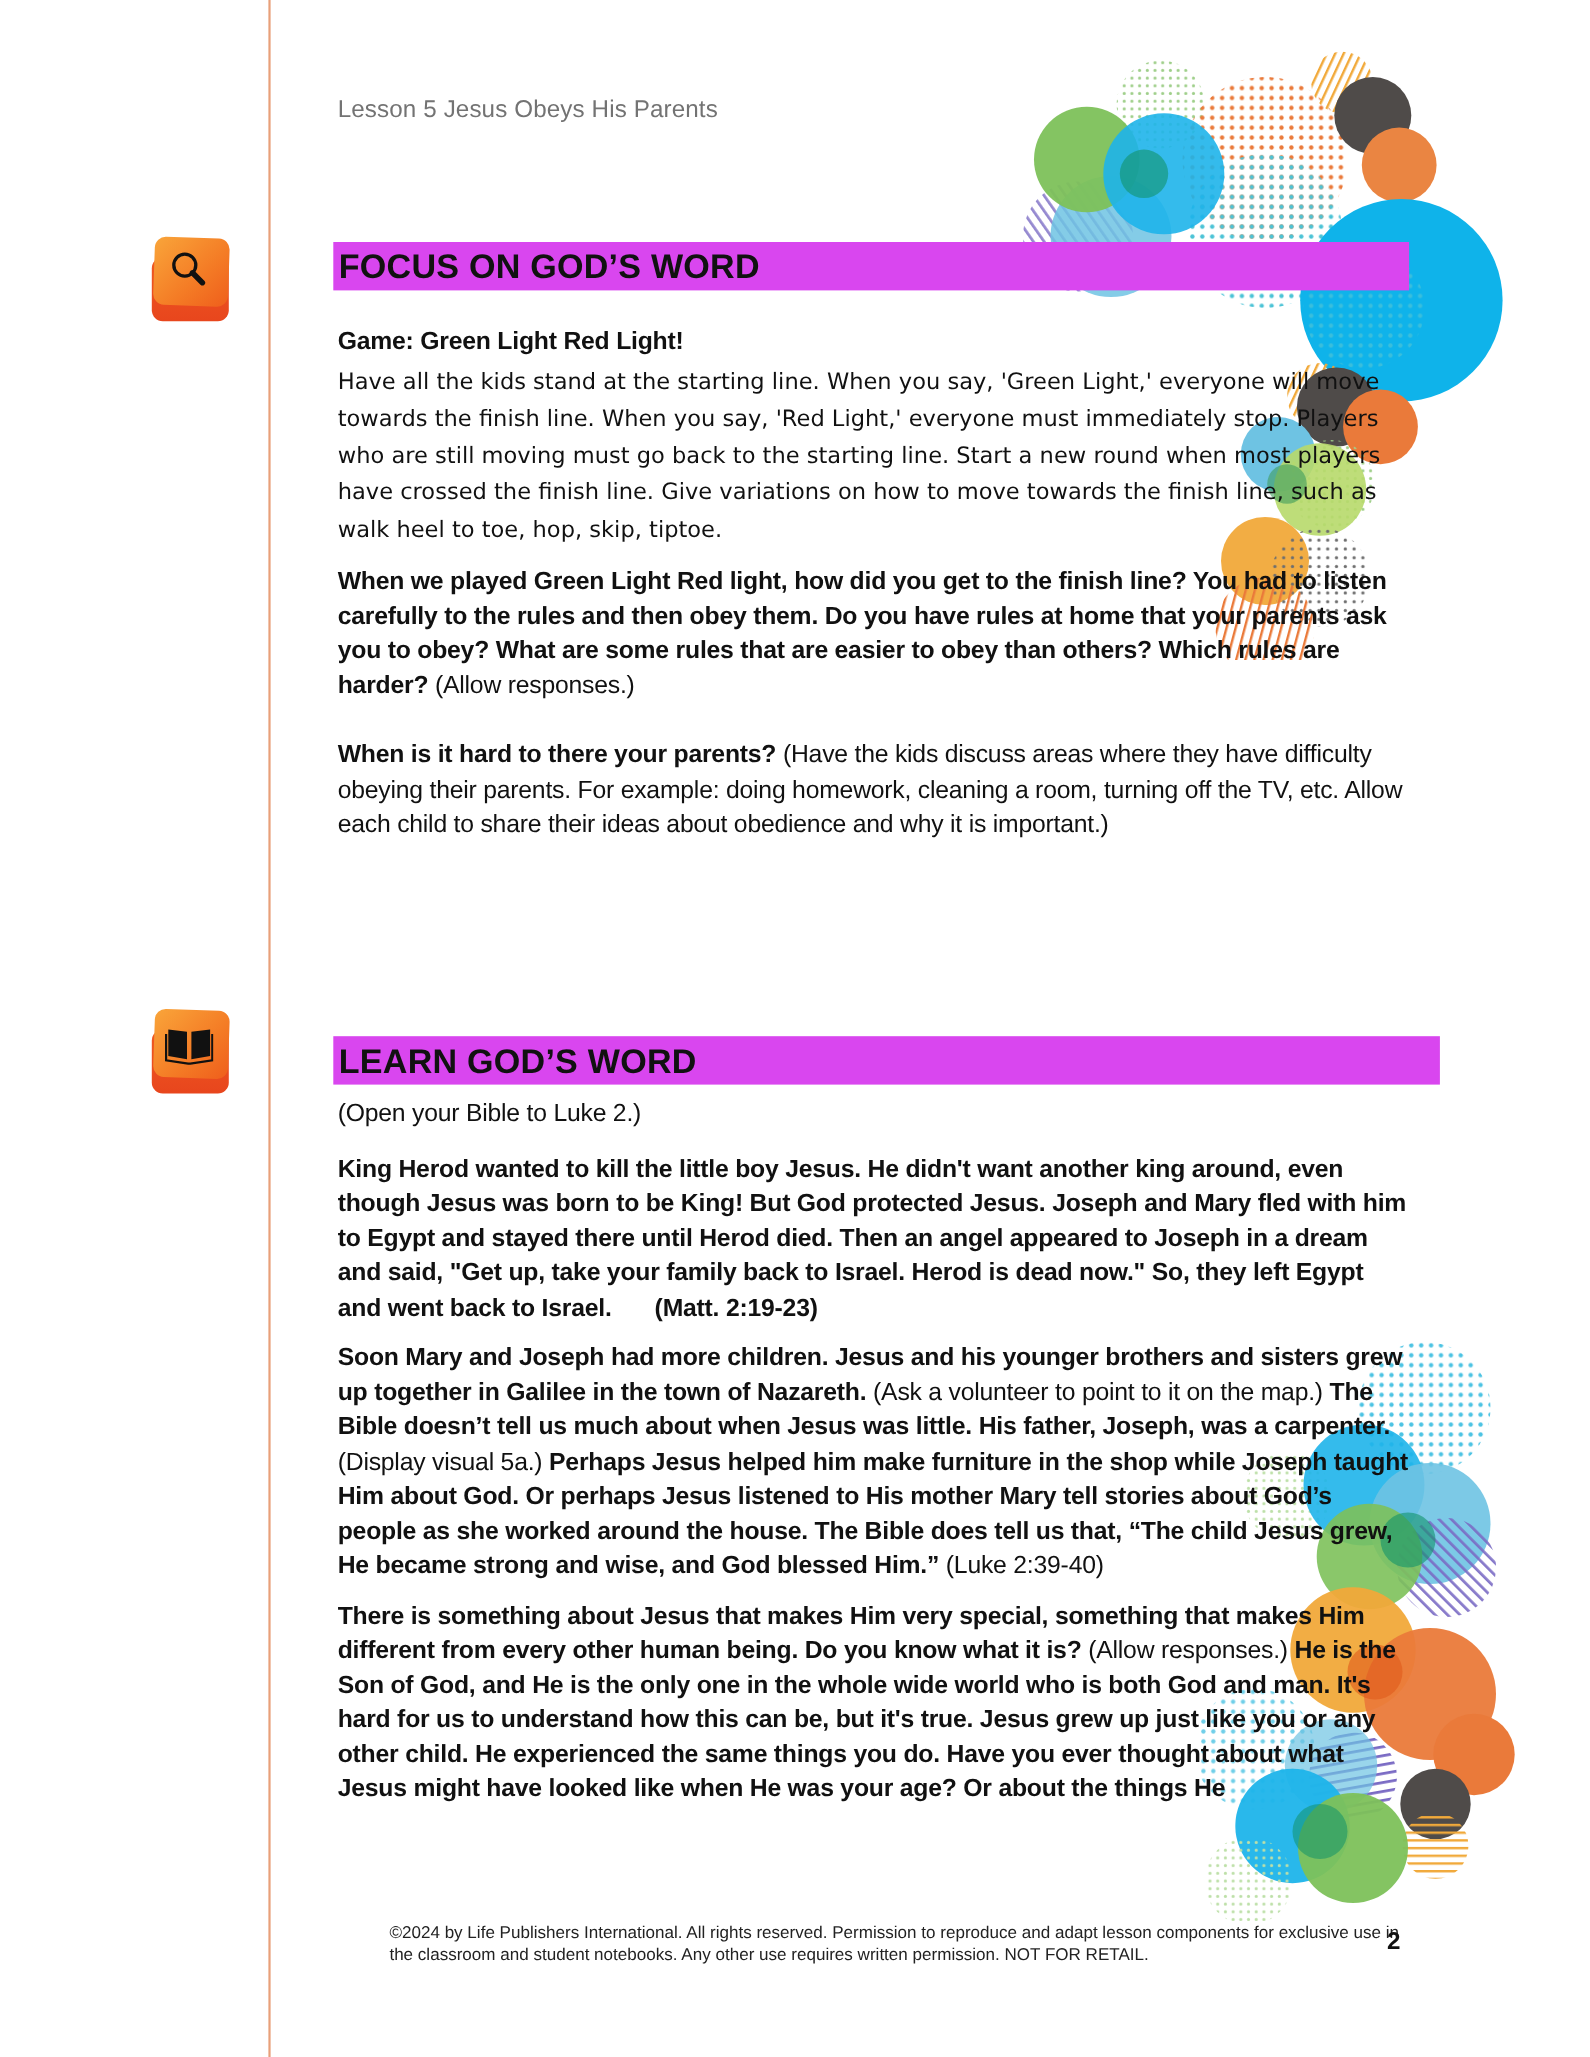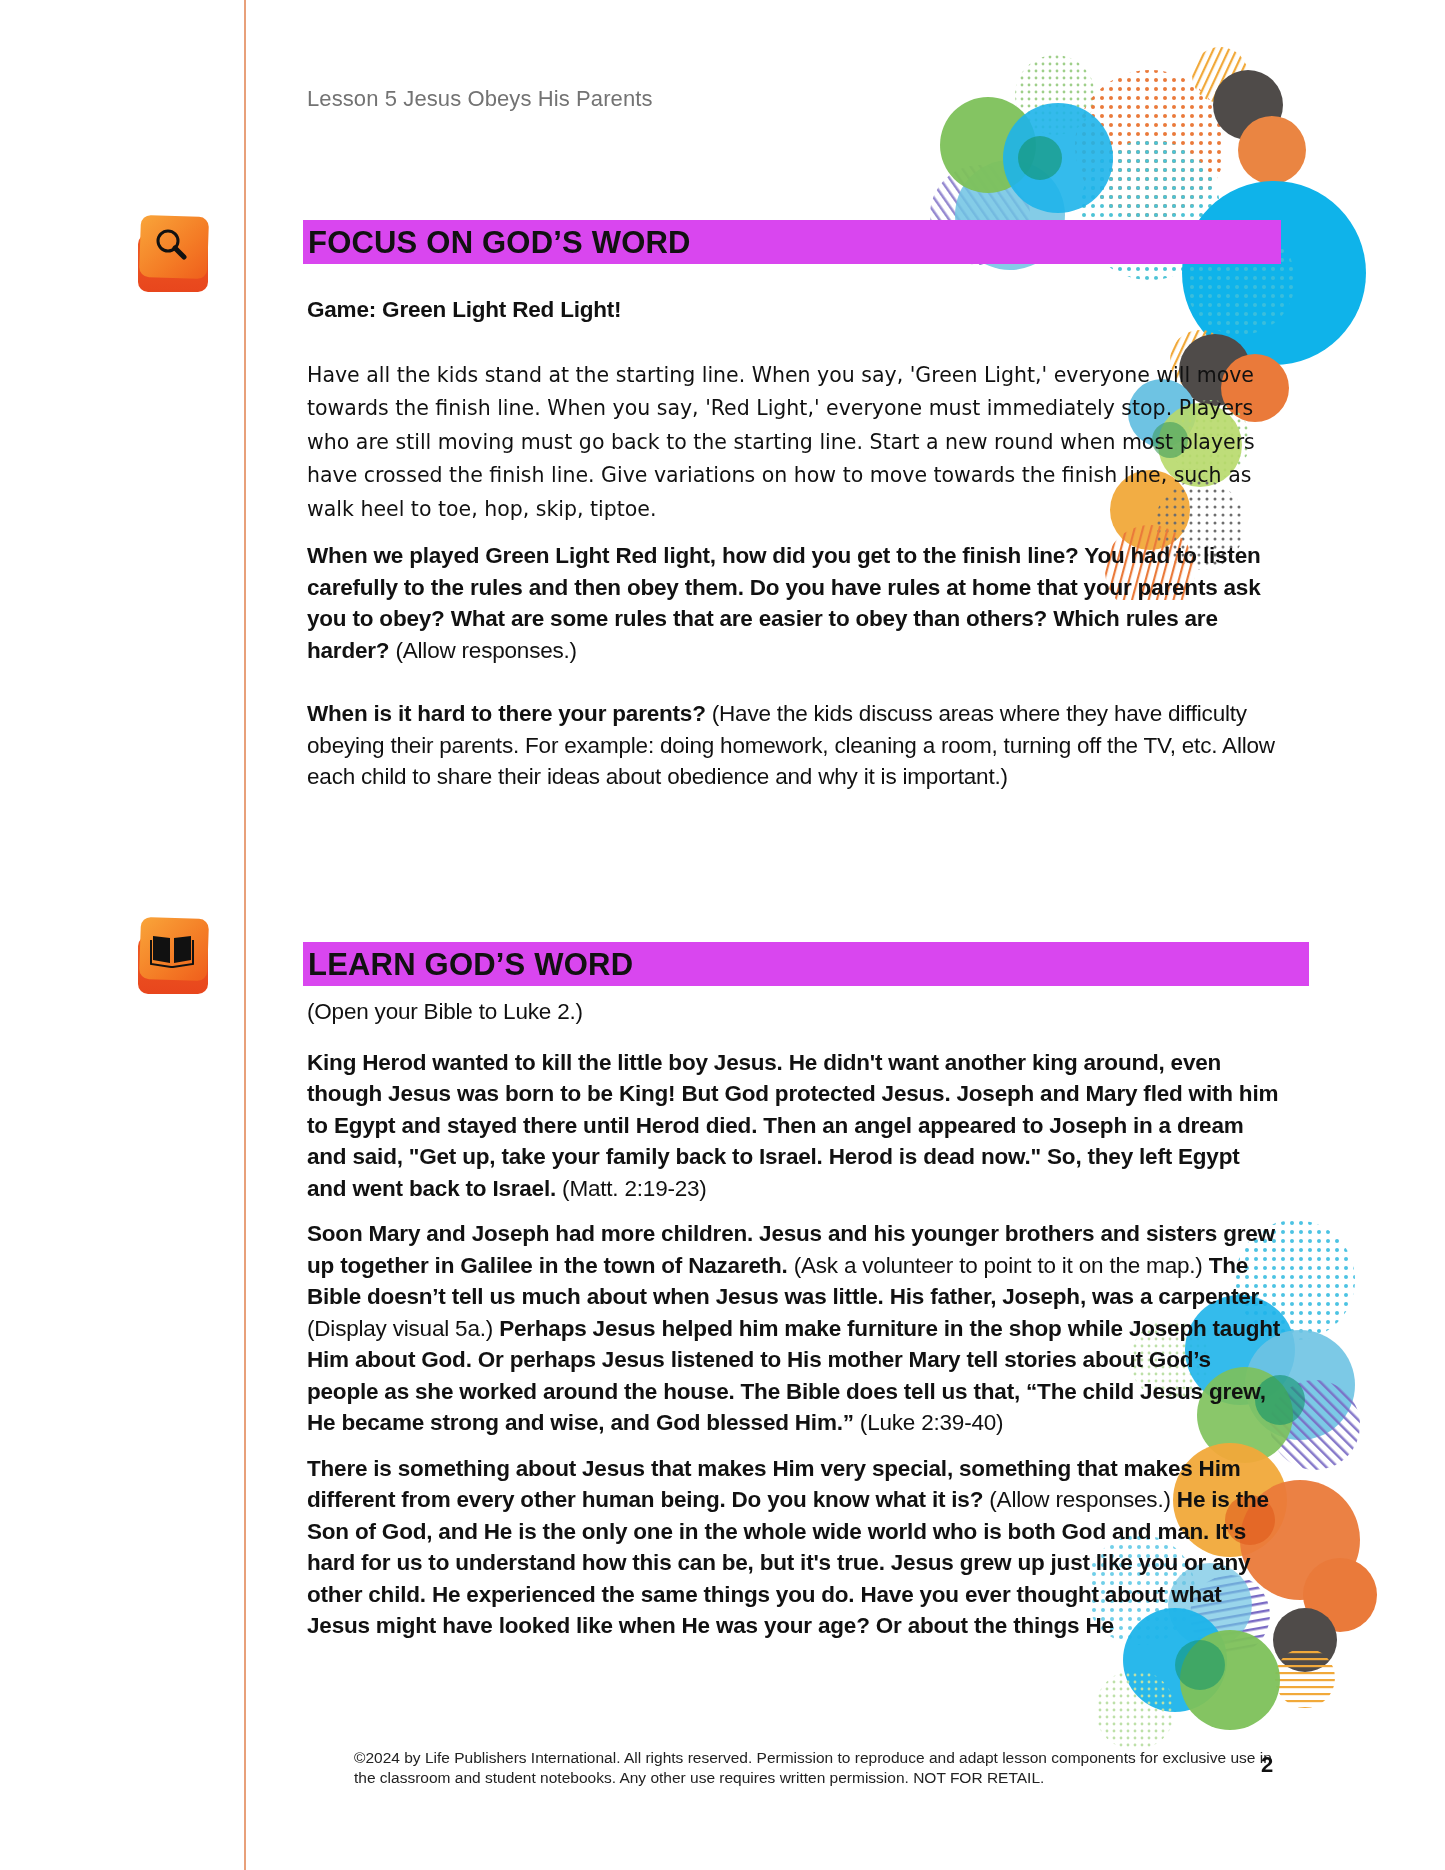--- a/index.html
+++ b/index.html
@@ -34,21 +34,21 @@
     font-family:"Liberation Sans", sans-serif; letter-spacing:0.2px;
   }
   .content {
     position:absolute; left:307px; width:975px; font-size:21.5px; line-height:31.5px;
     font-family:"DejaVu Sans", sans-serif; color:#111;
   }
   .content p { margin:0; }
   .cond { font-family:"Liberation Sans", sans-serif; font-size:22.5px; letter-spacing:-0.2px; }
   .b { font-weight:bold; }
   .i { font-weight:normal; }
-  .n { font-weight:normal; font-style:normal; }
+  .n { font-weight:bold; font-style:normal;margin-left:33px; }
   .footer {
     position:absolute; left:307px; top:1748px; width:940px; font-size:15.5px; line-height:20px;
     font-family:"Liberation Sans", sans-serif; color:#222;margin-left:47px;
   }
   .page-num {
     position:absolute; left:1261px; top:1752px; font-size:22px; font-weight:bold;
     font-family:"Liberation Sans", sans-serif; color:#111;
   }
   .text-layer { position:absolute; left:0; top:0; width:1445px; height:1870px; }
 </style>
@@ -157,21 +157,21 @@
       <circle cx="16" cy="15" r="10" fill="none" stroke="#111" stroke-width="3"></circle>
       <line x1="23" y1="22" x2="32" y2="31" stroke="#111" stroke-width="5" stroke-linecap="round"></line>
     </svg>
   </div>
 
   <div class="banner" style="top:220px;">
     <span class="banner-text">FOCUS ON GOD’S WORD</span>
   </div>
 
   <div class="content" style="top:294px;">
-    <p class="cond b" style="margin-bottom:33px;">Game: Green Light Red Light!</p>
+    <p class="cond b" style="margin-bottom:5px;">Game: Green Light Red Light!</p>
     <p style="margin-bottom:14px; font-size:20.5px; line-height:33.5px;">Have all the kids stand at the starting line. When you say, 'Green Light,' everyone will move towards the finish line. When you say, 'Red Light,' everyone must immediately stop. Players who are still moving must go back to the starting line. Start a new round when most players have crossed the finish line. Give variations on how to move towards the finish line, such as walk heel to toe, hop, skip, tiptoe.</p>
     <p class="cond b" style="margin-bottom:32px;">
       <span>When we played Green Light Red light, how did you get to the finish line? You had to listen carefully to the rules and then obey them. Do you have rules at home that your parents ask you to obey? What are some rules that are easier to obey than others? Which rules are harder?</span>
       <span class="i">(Allow responses.)</span>
     </p>
     <p class="cond b" style="margin-bottom:14px;">
       <span>When is it hard to there your parents?</span>
       <span class="i">(Have the kids discuss areas where they have difficulty obeying their parents. For example: doing homework, cleaning a room, turning off the TV, etc. Allow each child to share their ideas about obedience and why it is important.)</span>
     </p>
   </div>

